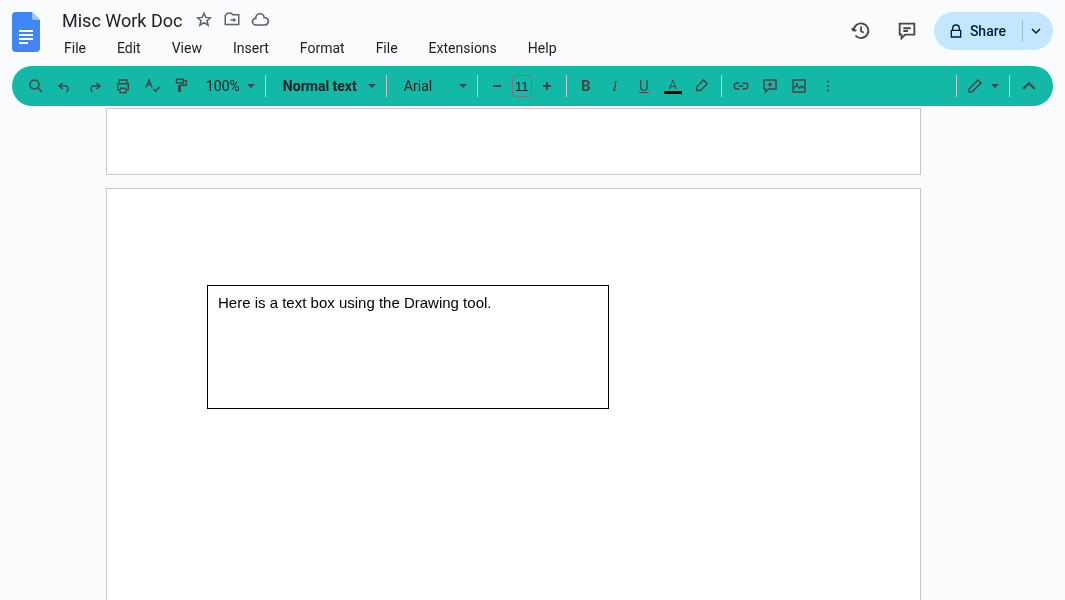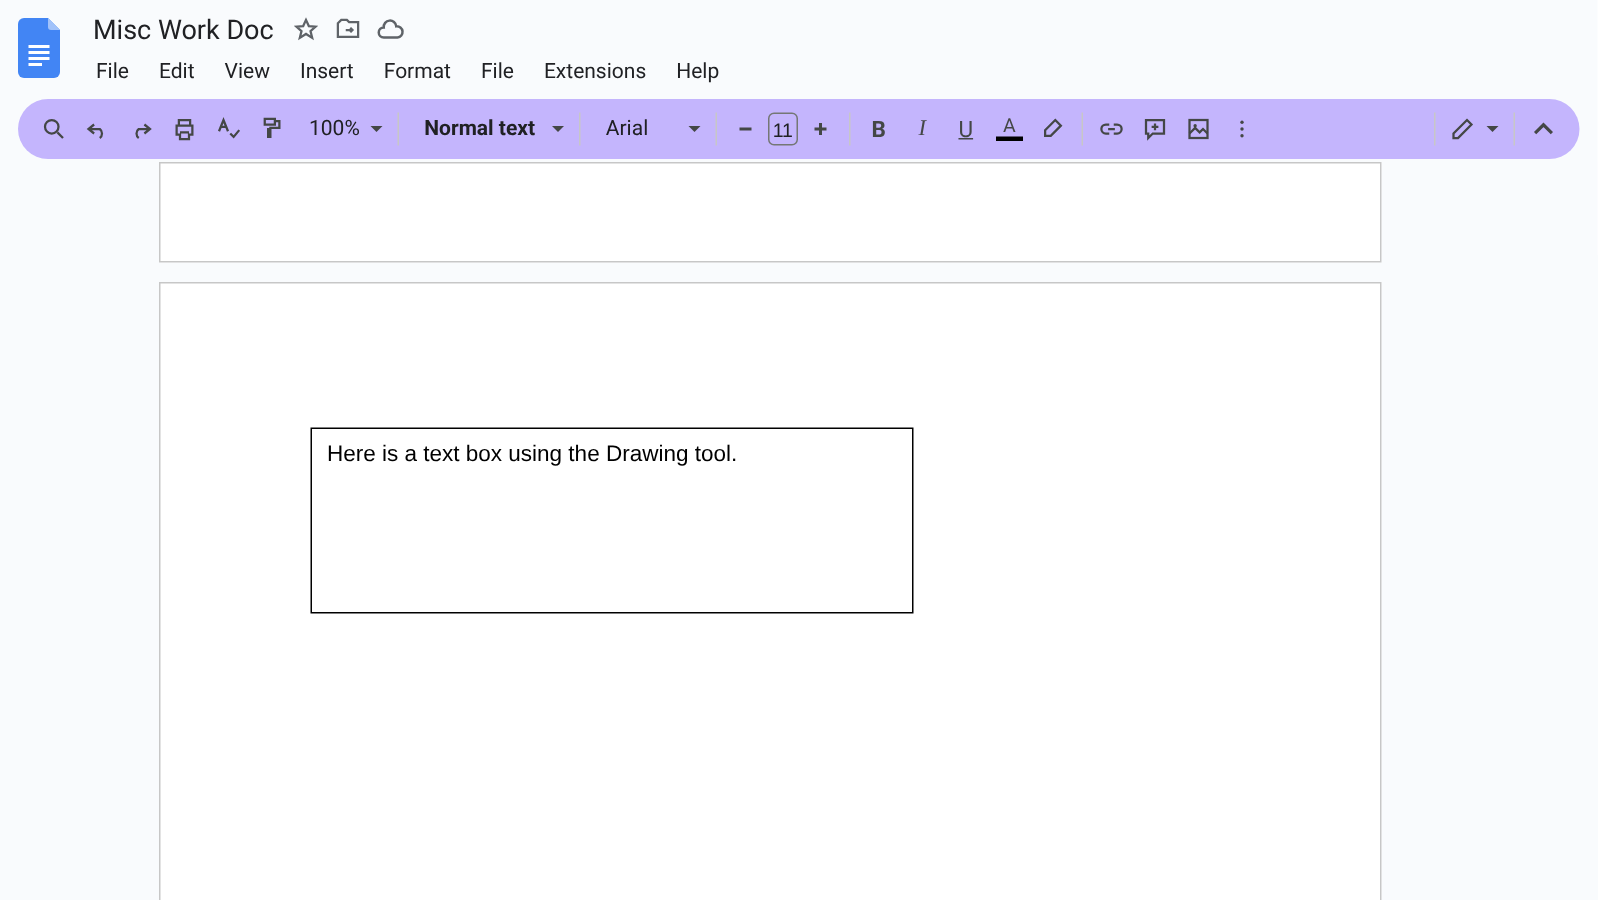--- a/index.html
+++ b/index.html
@@ -44,21 +44,21 @@
     height: 24px;
     display: flex;
     align-items: center;
     justify-content: center;
     margin-left: 4px;
     cursor: pointer;
     border-radius: 4px;
   }
   .menubar {
     display: flex;
-    gap: 4px;
+    gap: 15px;
     margin-top: 4px;
   }
   .menu-item {
     font-size: 14px;
     color: #202124;
     padding: 4px 8px;
     border-radius: 4px;
     cursor: pointer;
   }
   .header-right {
@@ -100,21 +100,21 @@
     height: 22px;
     background: rgba(0,29,53,0.2);
   }
   .share-caret {
     padding: 0 12px 0 8px;
     display: flex;
     align-items: center;
   }
   .toolbar {
     margin: 6px 12px 0 12px;
-    background: #c4b5fd;
+    background: #14b8a6;
     border-radius: 24px;
     height: 40px;
     display: flex;
     align-items: center;
     padding: 0 10px;
     gap: 1px;
   }
   .tb-btn {
     min-width: 28px;
     height: 28px;
@@ -258,20 +258,46 @@
       <div class="menu-item">File</div>
       <div class="menu-item">Edit</div>
       <div class="menu-item">View</div>
       <div class="menu-item">Insert</div>
       <div class="menu-item">Format</div>
       <div class="menu-item">File</div>
       <div class="menu-item">Extensions</div>
       <div class="menu-item">Help</div>
     </div>
   </div>
+  <div class="header-right">
+    <div class="header-icon-btn">
+      <svg width="22" height="22" viewBox="0 0 24 24">
+          <path fill="none" stroke="#444746" stroke-width="2" d="M12 7 v5 l3 2 M4 12 a8 8 0 1 1 2 5 M4 12 l-2 -3 m2 3 l3 -1"></path>
+        </svg>
+    </div>
+    <div class="header-icon-btn">
+      <svg width="22" height="22" viewBox="0 0 24 24">
+          <path fill="none" stroke="#444746" stroke-width="2" d="M4 4 h16 v12 h-10 l-4 4 v-4 h-2 z M8 9 h8 M8 12 h5"></path>
+        </svg>
+    </div>
+    <div class="share-container">
+      <div class="share-main">
+        <svg width="16" height="16" viewBox="0 0 24 24">
+            <path fill="none" stroke="#001d35" stroke-width="2" d="M7 11 v-3 a5 5 0 0 1 10 0 v3 M5 11 h14 v10 h-14 z"></path>
+          </svg>
+        <span class="share-label">Share</span>
+      </div>
+      <div class="share-divider"></div>
+      <div class="share-caret">
+        <svg width="10" height="10" viewBox="0 0 10 10">
+            <path d="M1 3 l4 4 4 -4" fill="none" stroke="#001d35" stroke-width="1.5"></path>
+          </svg>
+      </div>
+    </div>
+  </div>
 </div>
 
 <div class="toolbar">
   <div class="tb-btn">
     <svg width="18" height="18" viewBox="0 0 24 24">
         <circle cx="10" cy="10" r="6" fill="none" stroke="#444746" stroke-width="2"></circle>
         <path d="M15 15 l5 5" stroke="#444746" stroke-width="2"></path>
       </svg>
   </div>
   <div class="tb-btn">

